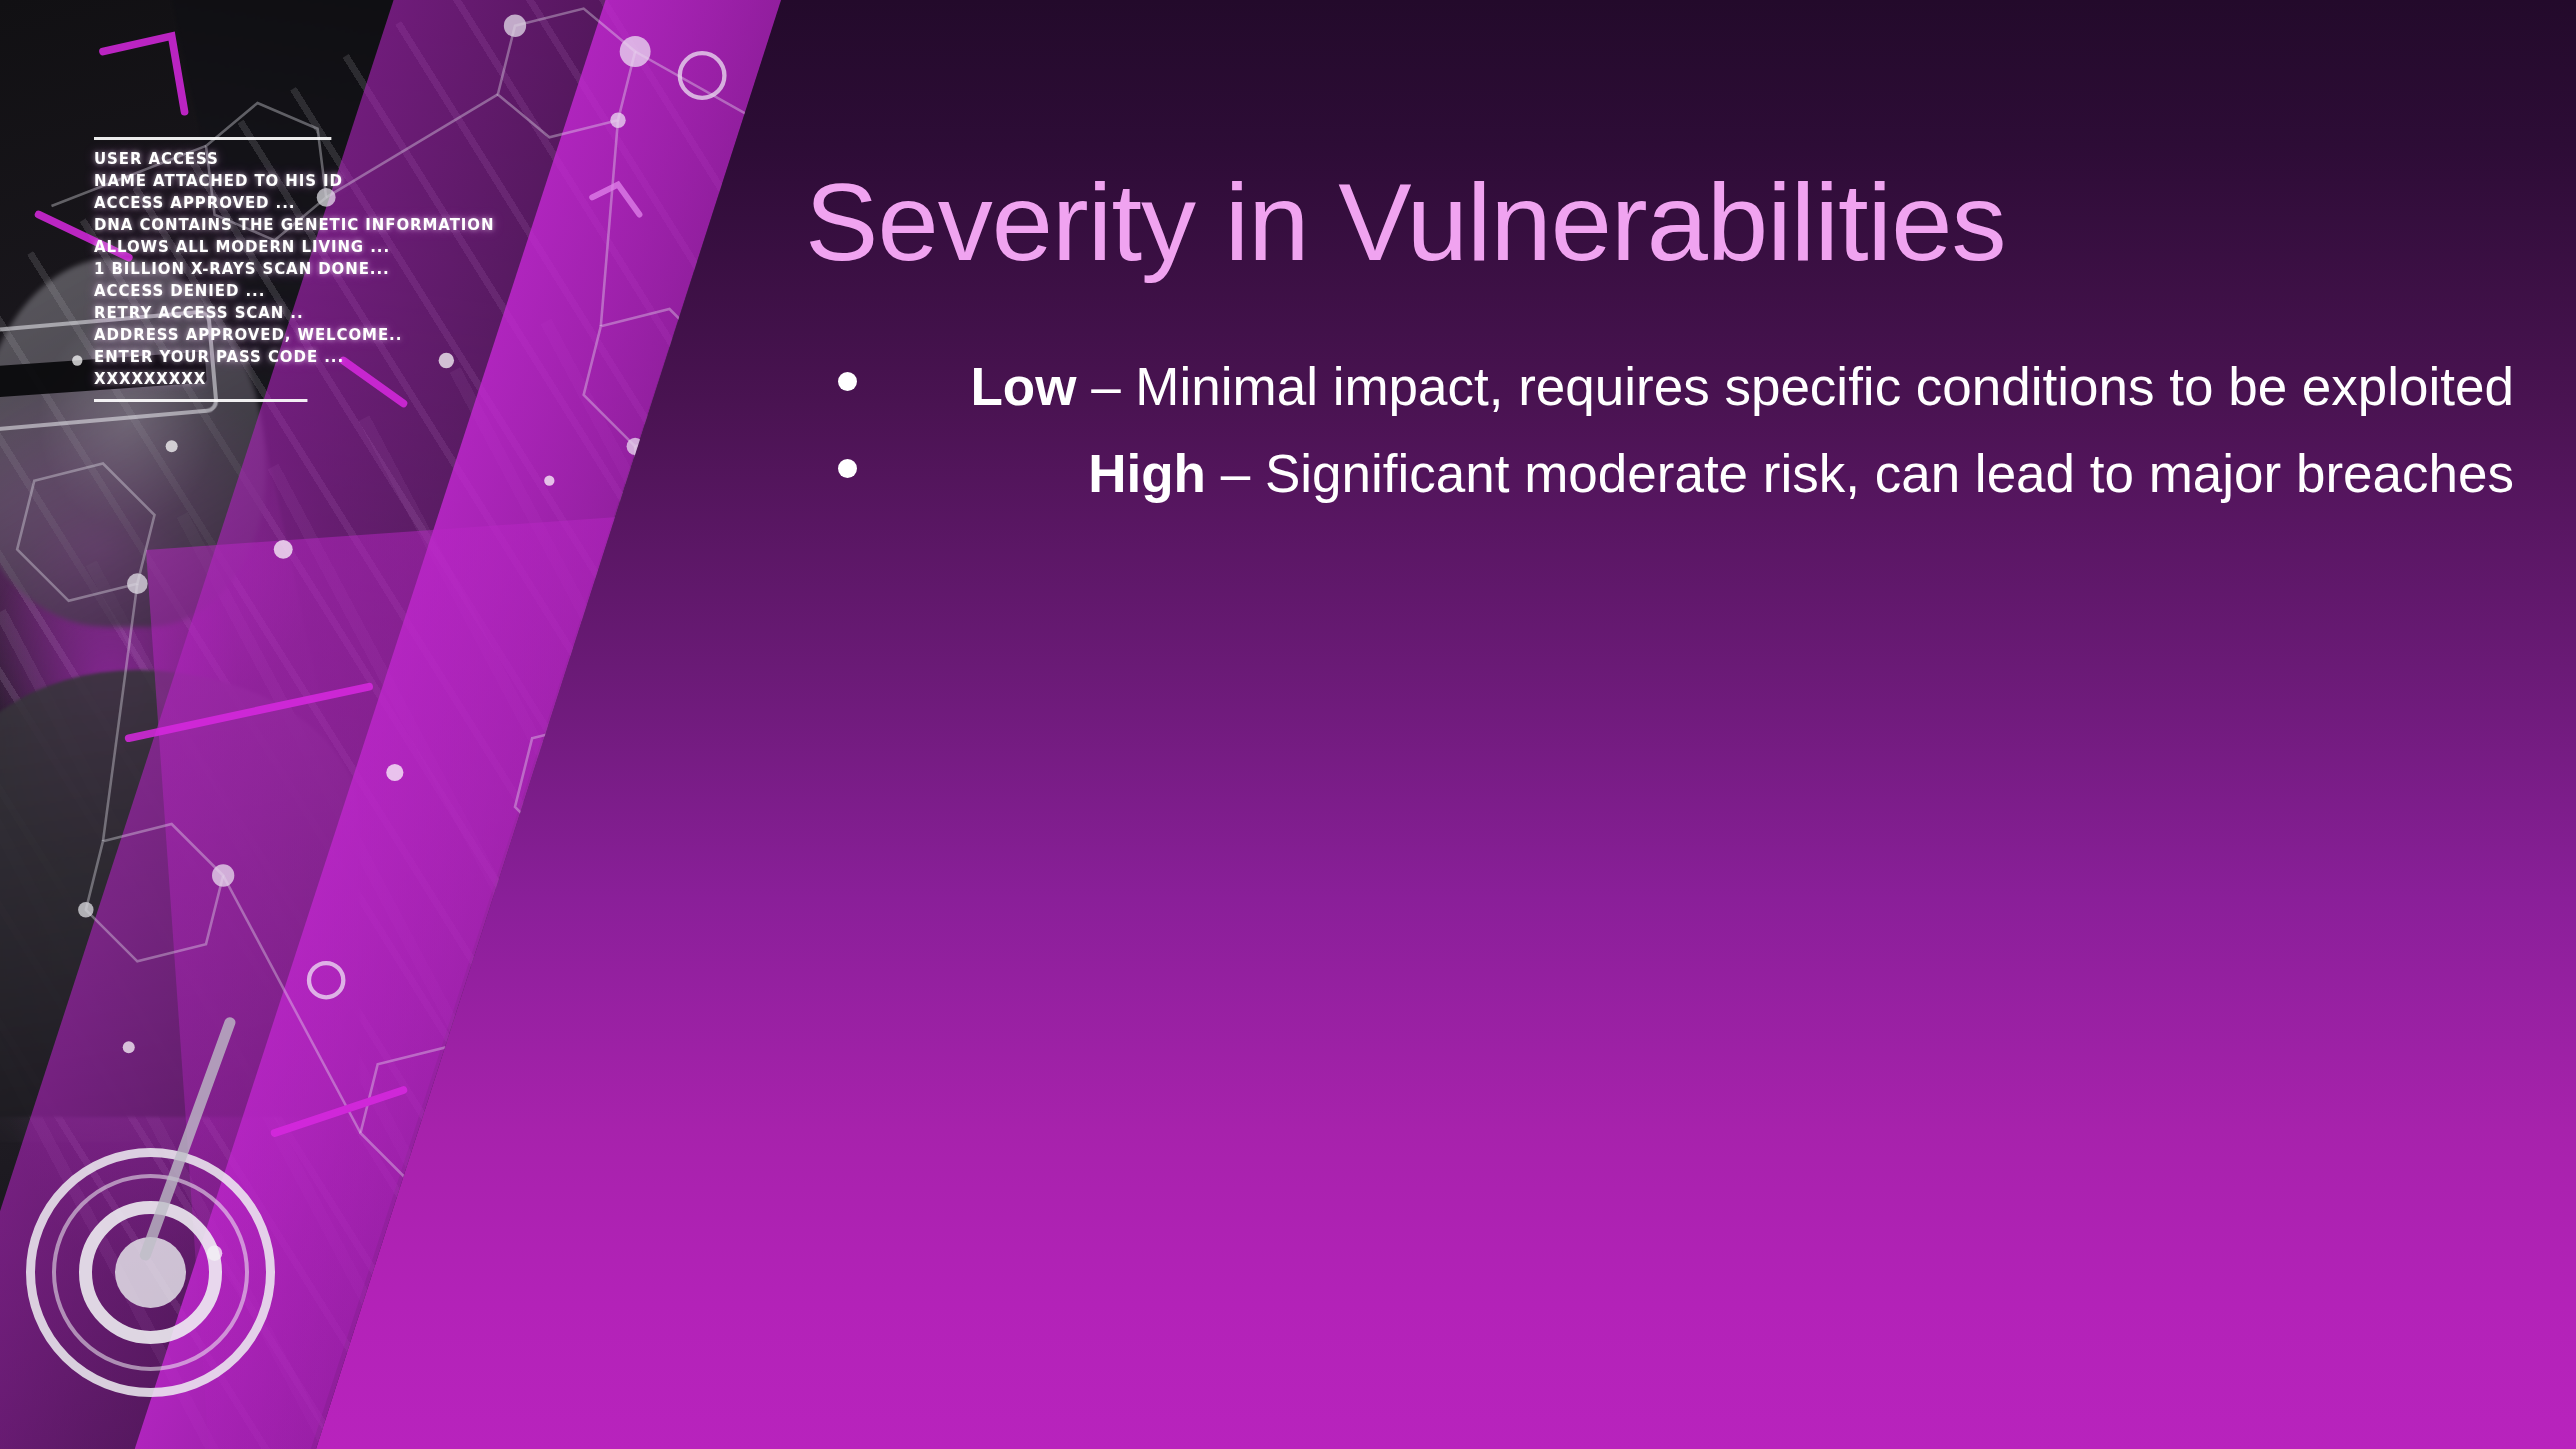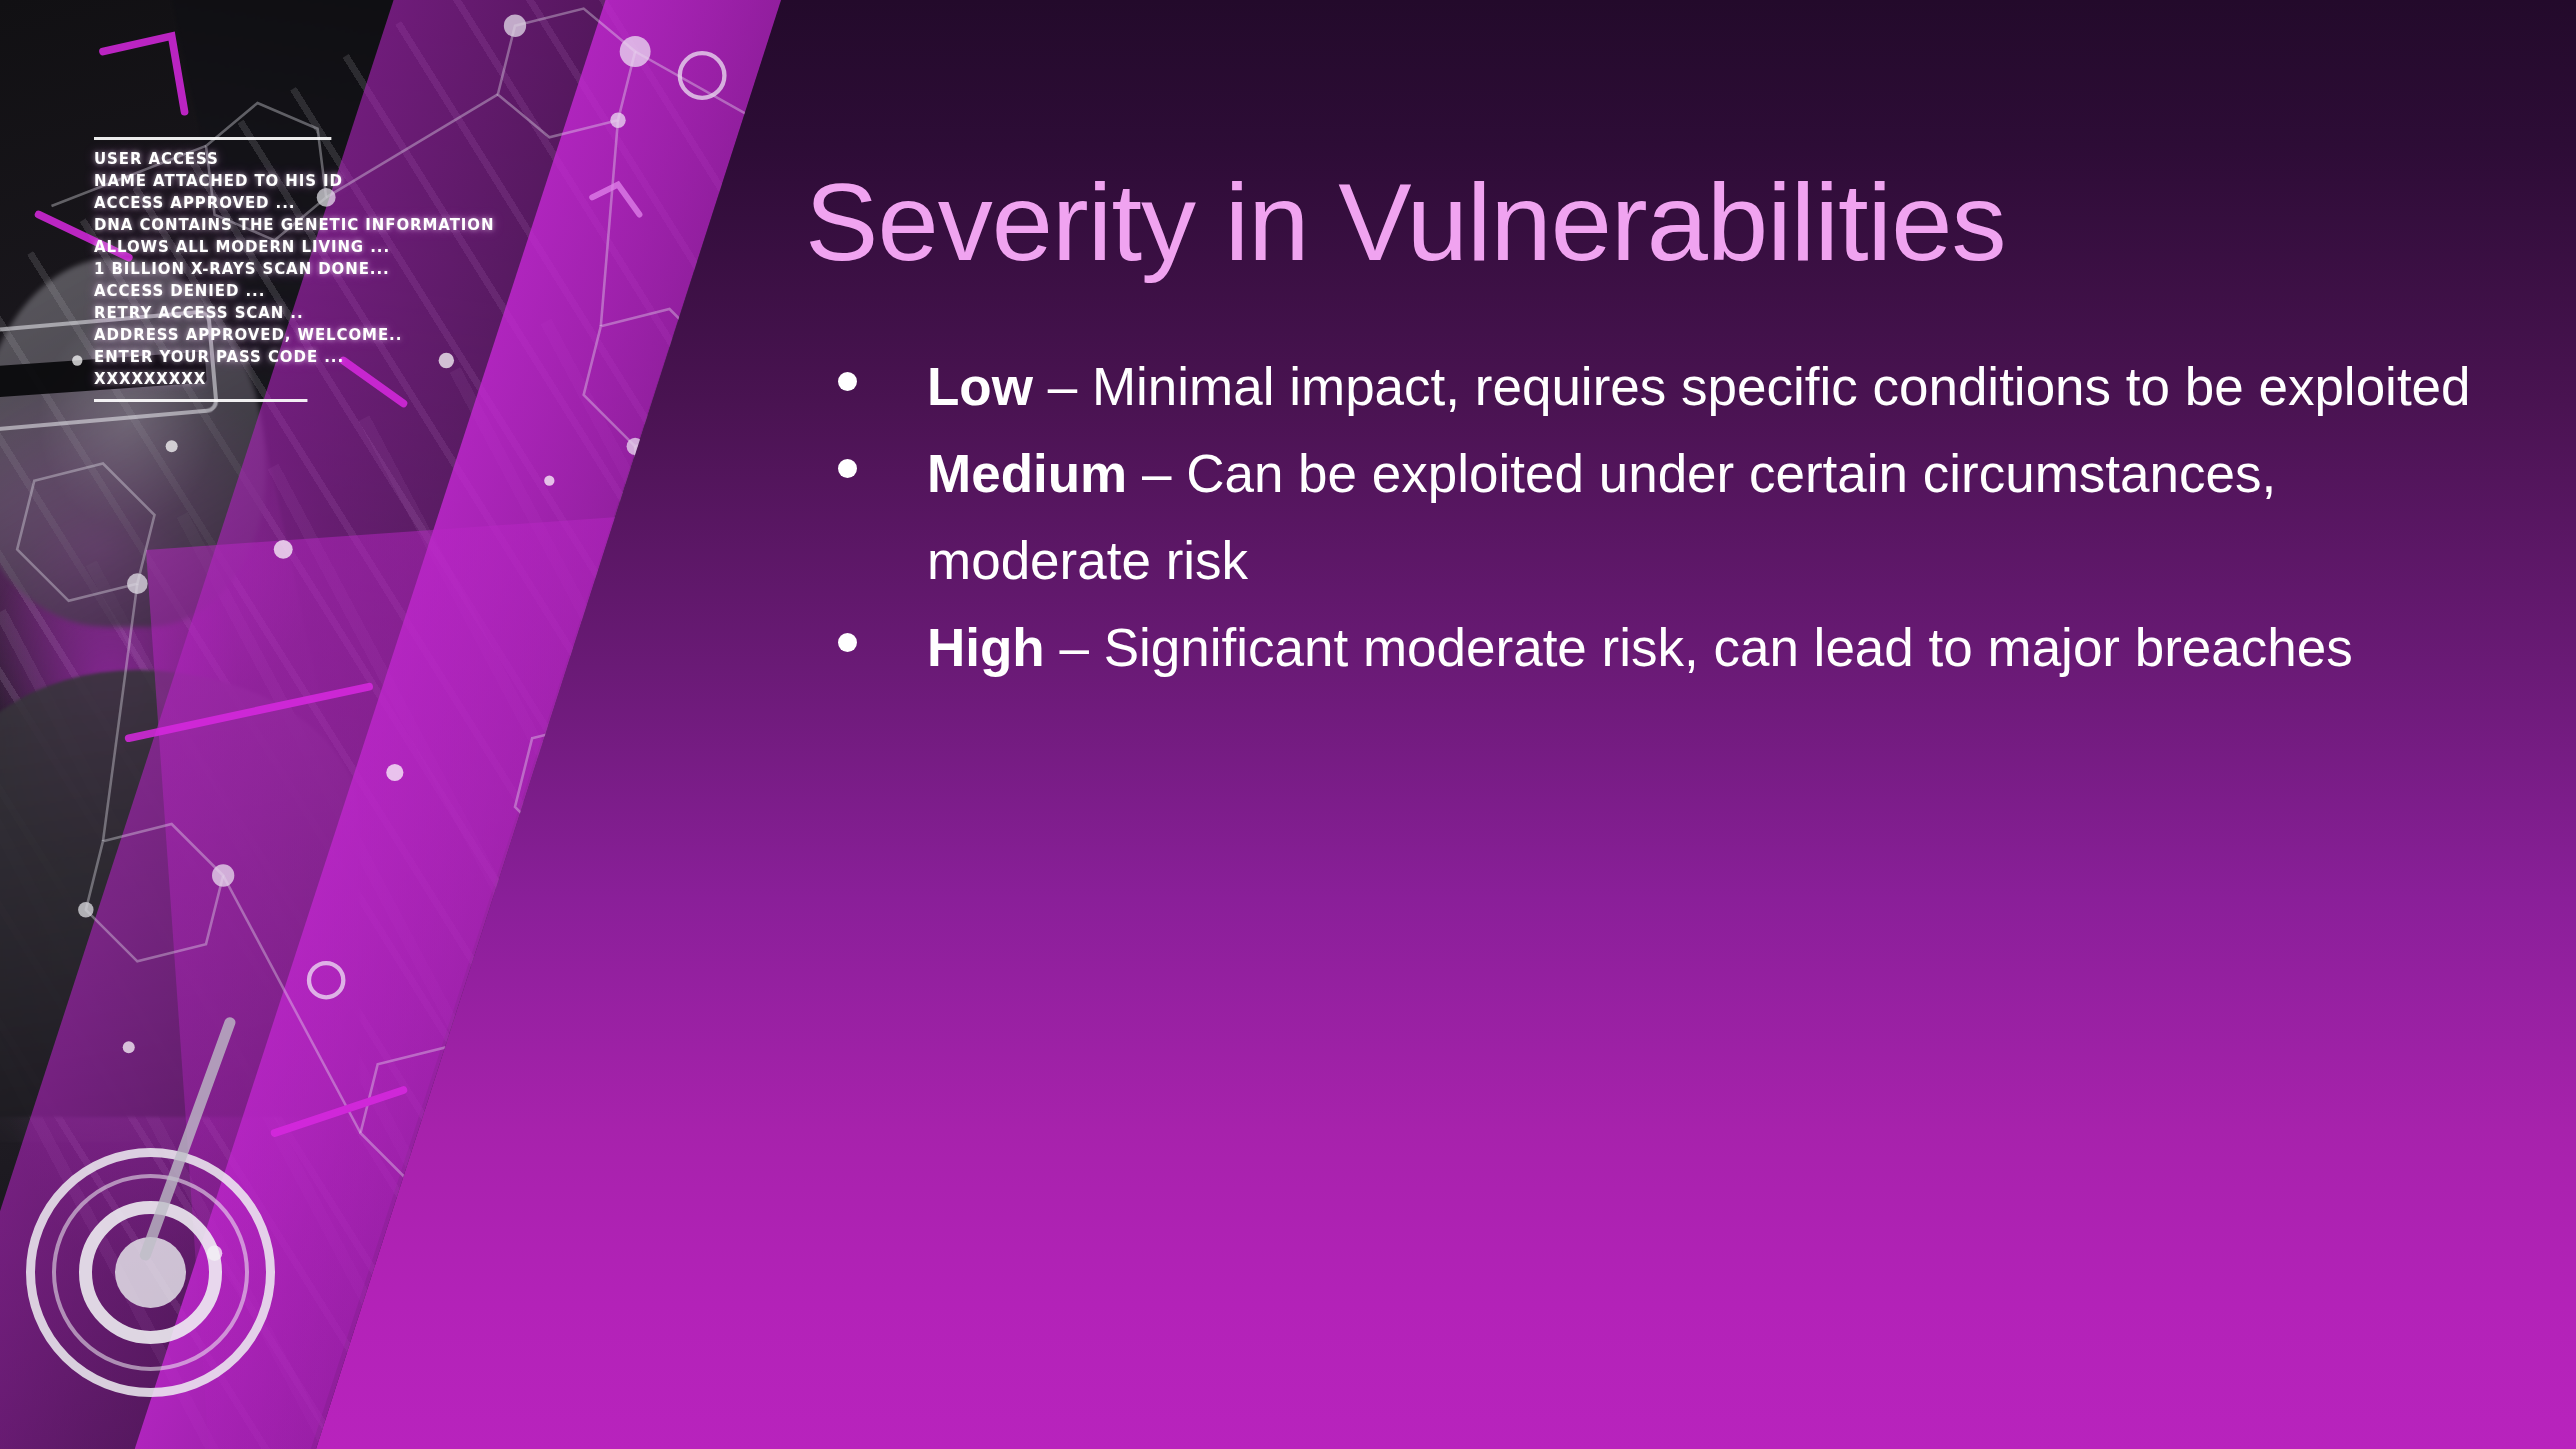--- a/index.html
+++ b/index.html
@@ -184,20 +184,21 @@
     left:831px; top:343px;
     width:1683px;
     color:#ffffff;
     font-size:53px;
     line-height:87px;
   }
   .bullet-row{
     position:relative;
     padding-left:96px;
     margin:0 0 0 0;
+    text-align:right;
   }
   .bullet-dot{
     position:absolute;
     left:6.9px; top:29px;
     width:19px; height:19px;
     border-radius:50%;
     background:#ffffff;
   }
   .bullet-text{ display:block; }
   .term-strong{ font-weight:700; }
@@ -318,24 +319,20 @@
 
   <div class="title">Severity in Vulnerabilities</div>
 
   <div class="bullets">
 
     <div class="bullet-row">
       <span class="bullet-dot"></span>
       <span class="bullet-text"><strong class="term-strong">Low</strong><span> – </span><span>Minimal impact, requires specific conditions to be exploited</span></span>
     </div>
 
-    <div class="bullet-row">
-      <span class="bullet-dot"></span>
-      <span class="bullet-text"><strong class="term-strong">Medium</strong><span> – </span><span>Can be exploited under certain circumstances, moderate risk</span></span>
-    </div>
 
     <div class="bullet-row">
       <span class="bullet-dot"></span>
       <span class="bullet-text"><strong class="term-strong">High</strong><span> – </span><span>Significant moderate risk, can lead to major breaches</span></span>
     </div>
 
 
   </div>
 </div>
 

